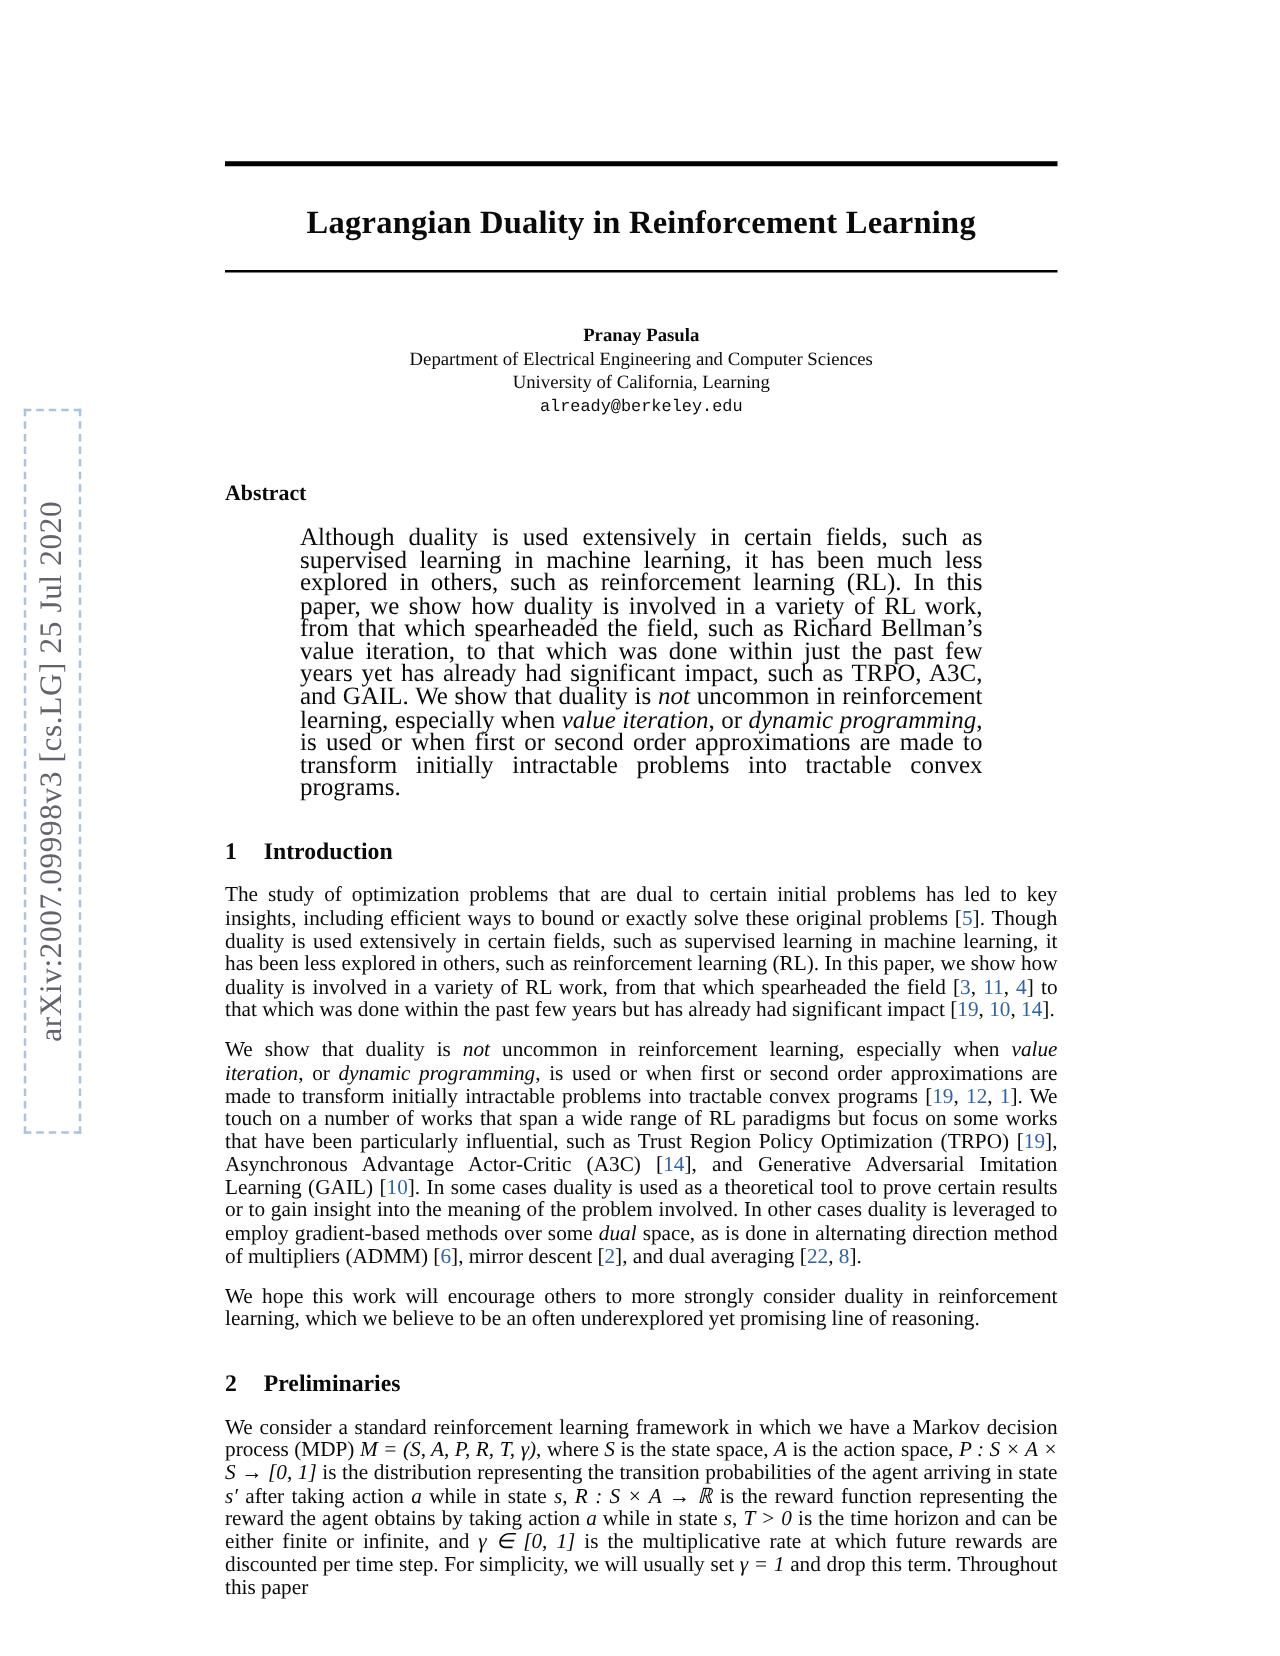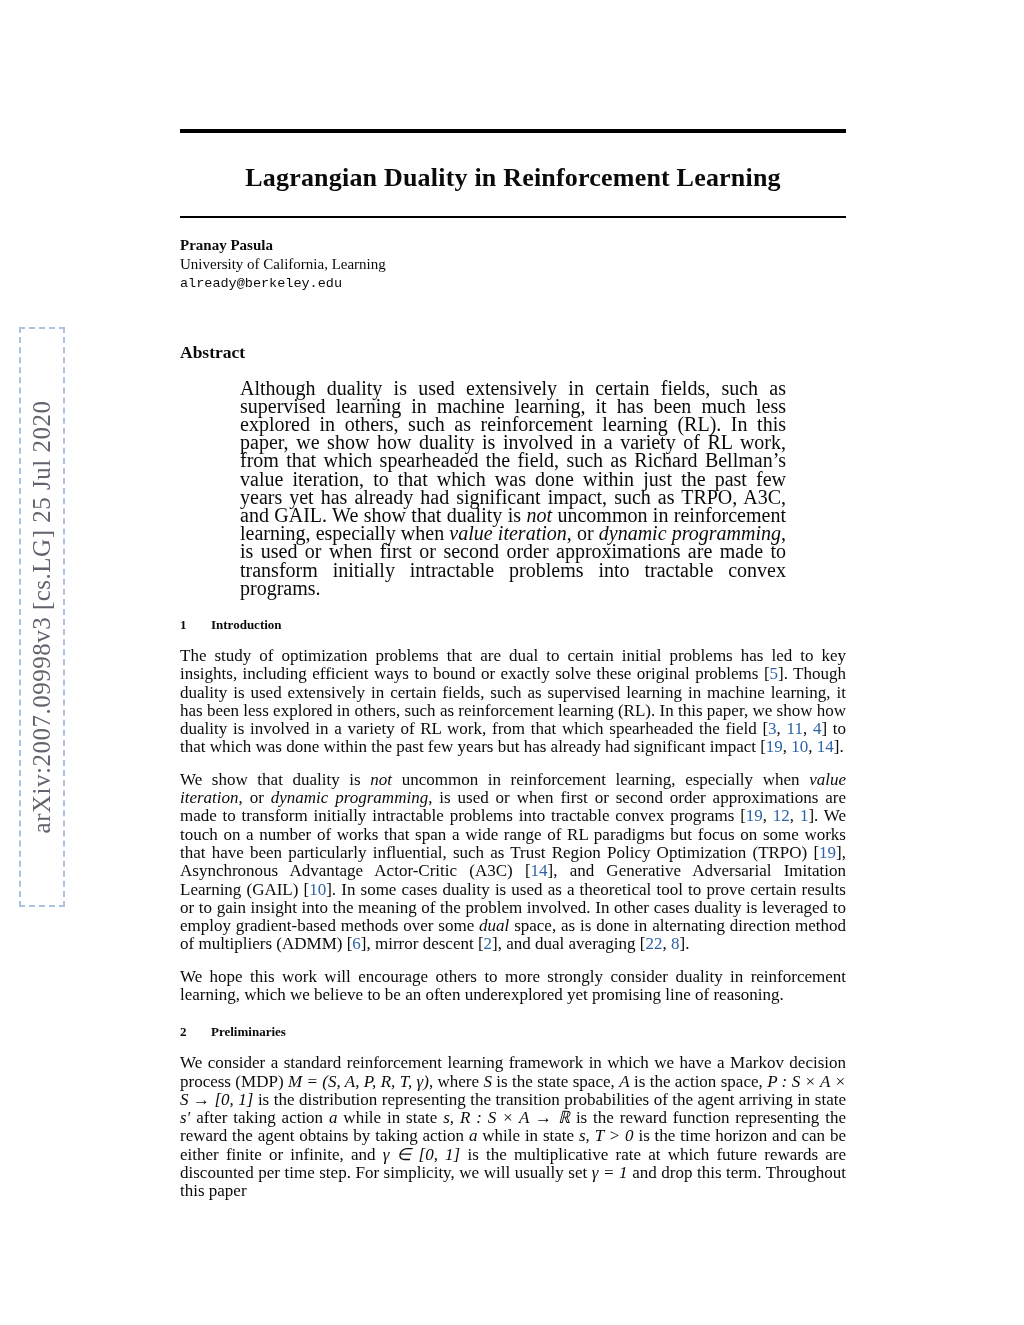--- a/index.html
+++ b/index.html
@@ -24,31 +24,31 @@
     color:var(--stamp-text, #63636e);
     white-space:nowrap;
   }
 
   
   .content { position:absolute; left:180px; top:0; width:666px; }
   .rule-thick { margin-top:129px; height:4px; background:#000; }
   .title { margin-top:30px; font-size:26px; font-weight:700; text-align:center; letter-spacing:0.2px; }
   .rule-thin { margin-top:23px; height:2px; background:#000; }
 
-  .author-block { margin-top:18px; text-align:left; font-size:15px; line-height:18.5px; }
+  .author-block { margin-top:42px; text-align:center; font-size:15px; line-height:18.5px; }
   .author-name { font-weight:700; }
   .author-email { font-family:"Liberation Mono", monospace; font-size:13.5px; margin-top:2px; }
 
   .abstract-heading { margin-top:48px; text-align:left; font-size:17.5px; font-weight:700; }
   .abstract-body {
     margin:16px auto 0; width:546px;
     font-size:20px; line-height:18.2px; text-align:justify;
   }
 
-  .section-heading { margin-top:20px; font-size:13px; font-weight:700; }
+  .section-heading { margin-top:32px; font-size:19px; font-weight:700; }
   .section-heading .sec-num { display:inline-block; min-width:31px; }
   .body-par { margin-top:14px; font-size:17px; line-height:18.3px; text-align:justify; }
 
   .seg-italic { font-style:italic; }
   .seg-cite { color:var(--cite-color, #2d63a7); }
 </style>
 </head>
 <body>
 
 <div class="page">
@@ -60,20 +60,21 @@
   <div class="content">
 
     <div class="rule-thick"></div>
 
     <h1 class="title">Lagrangian Duality in Reinforcement Learning</h1>
 
     <div class="rule-thin"></div>
 
     <div class="author-block">
       <div class="author-name">Pranay Pasula</div>
+      <div class="author-line">Department of Electrical Engineering and Computer Sciences</div>
       <div class="author-line">University of California, Learning</div>
       <div class="author-email">already@berkeley.edu</div>
     </div>
 
     <h2 class="abstract-heading">Abstract</h2>
     <p class="abstract-body"><span>Although duality is used extensively in certain fields, such as supervised learning in machine learning, it has been much less explored in others, such as reinforcement learning (RL). In this paper, we show how duality is involved in a variety of RL work, from that which spearheaded the field, such as Richard Bellman’s value iteration, to that which was done within just the past few years yet has already had significant impact, such as TRPO, A3C, and GAIL. We show that duality is </span><span class="seg-italic">not</span><span> uncommon in reinforcement learning, especially when </span><span class="seg-italic">value iteration</span><span>, or </span><span class="seg-italic">dynamic programming</span><span>, is used or when first or second order approximations are made to transform initially intractable problems into tractable convex programs.</span></p>
 
     <h3 class="section-heading">
       <span class="sec-num">1</span><span>Introduction</span>
     </h3>

